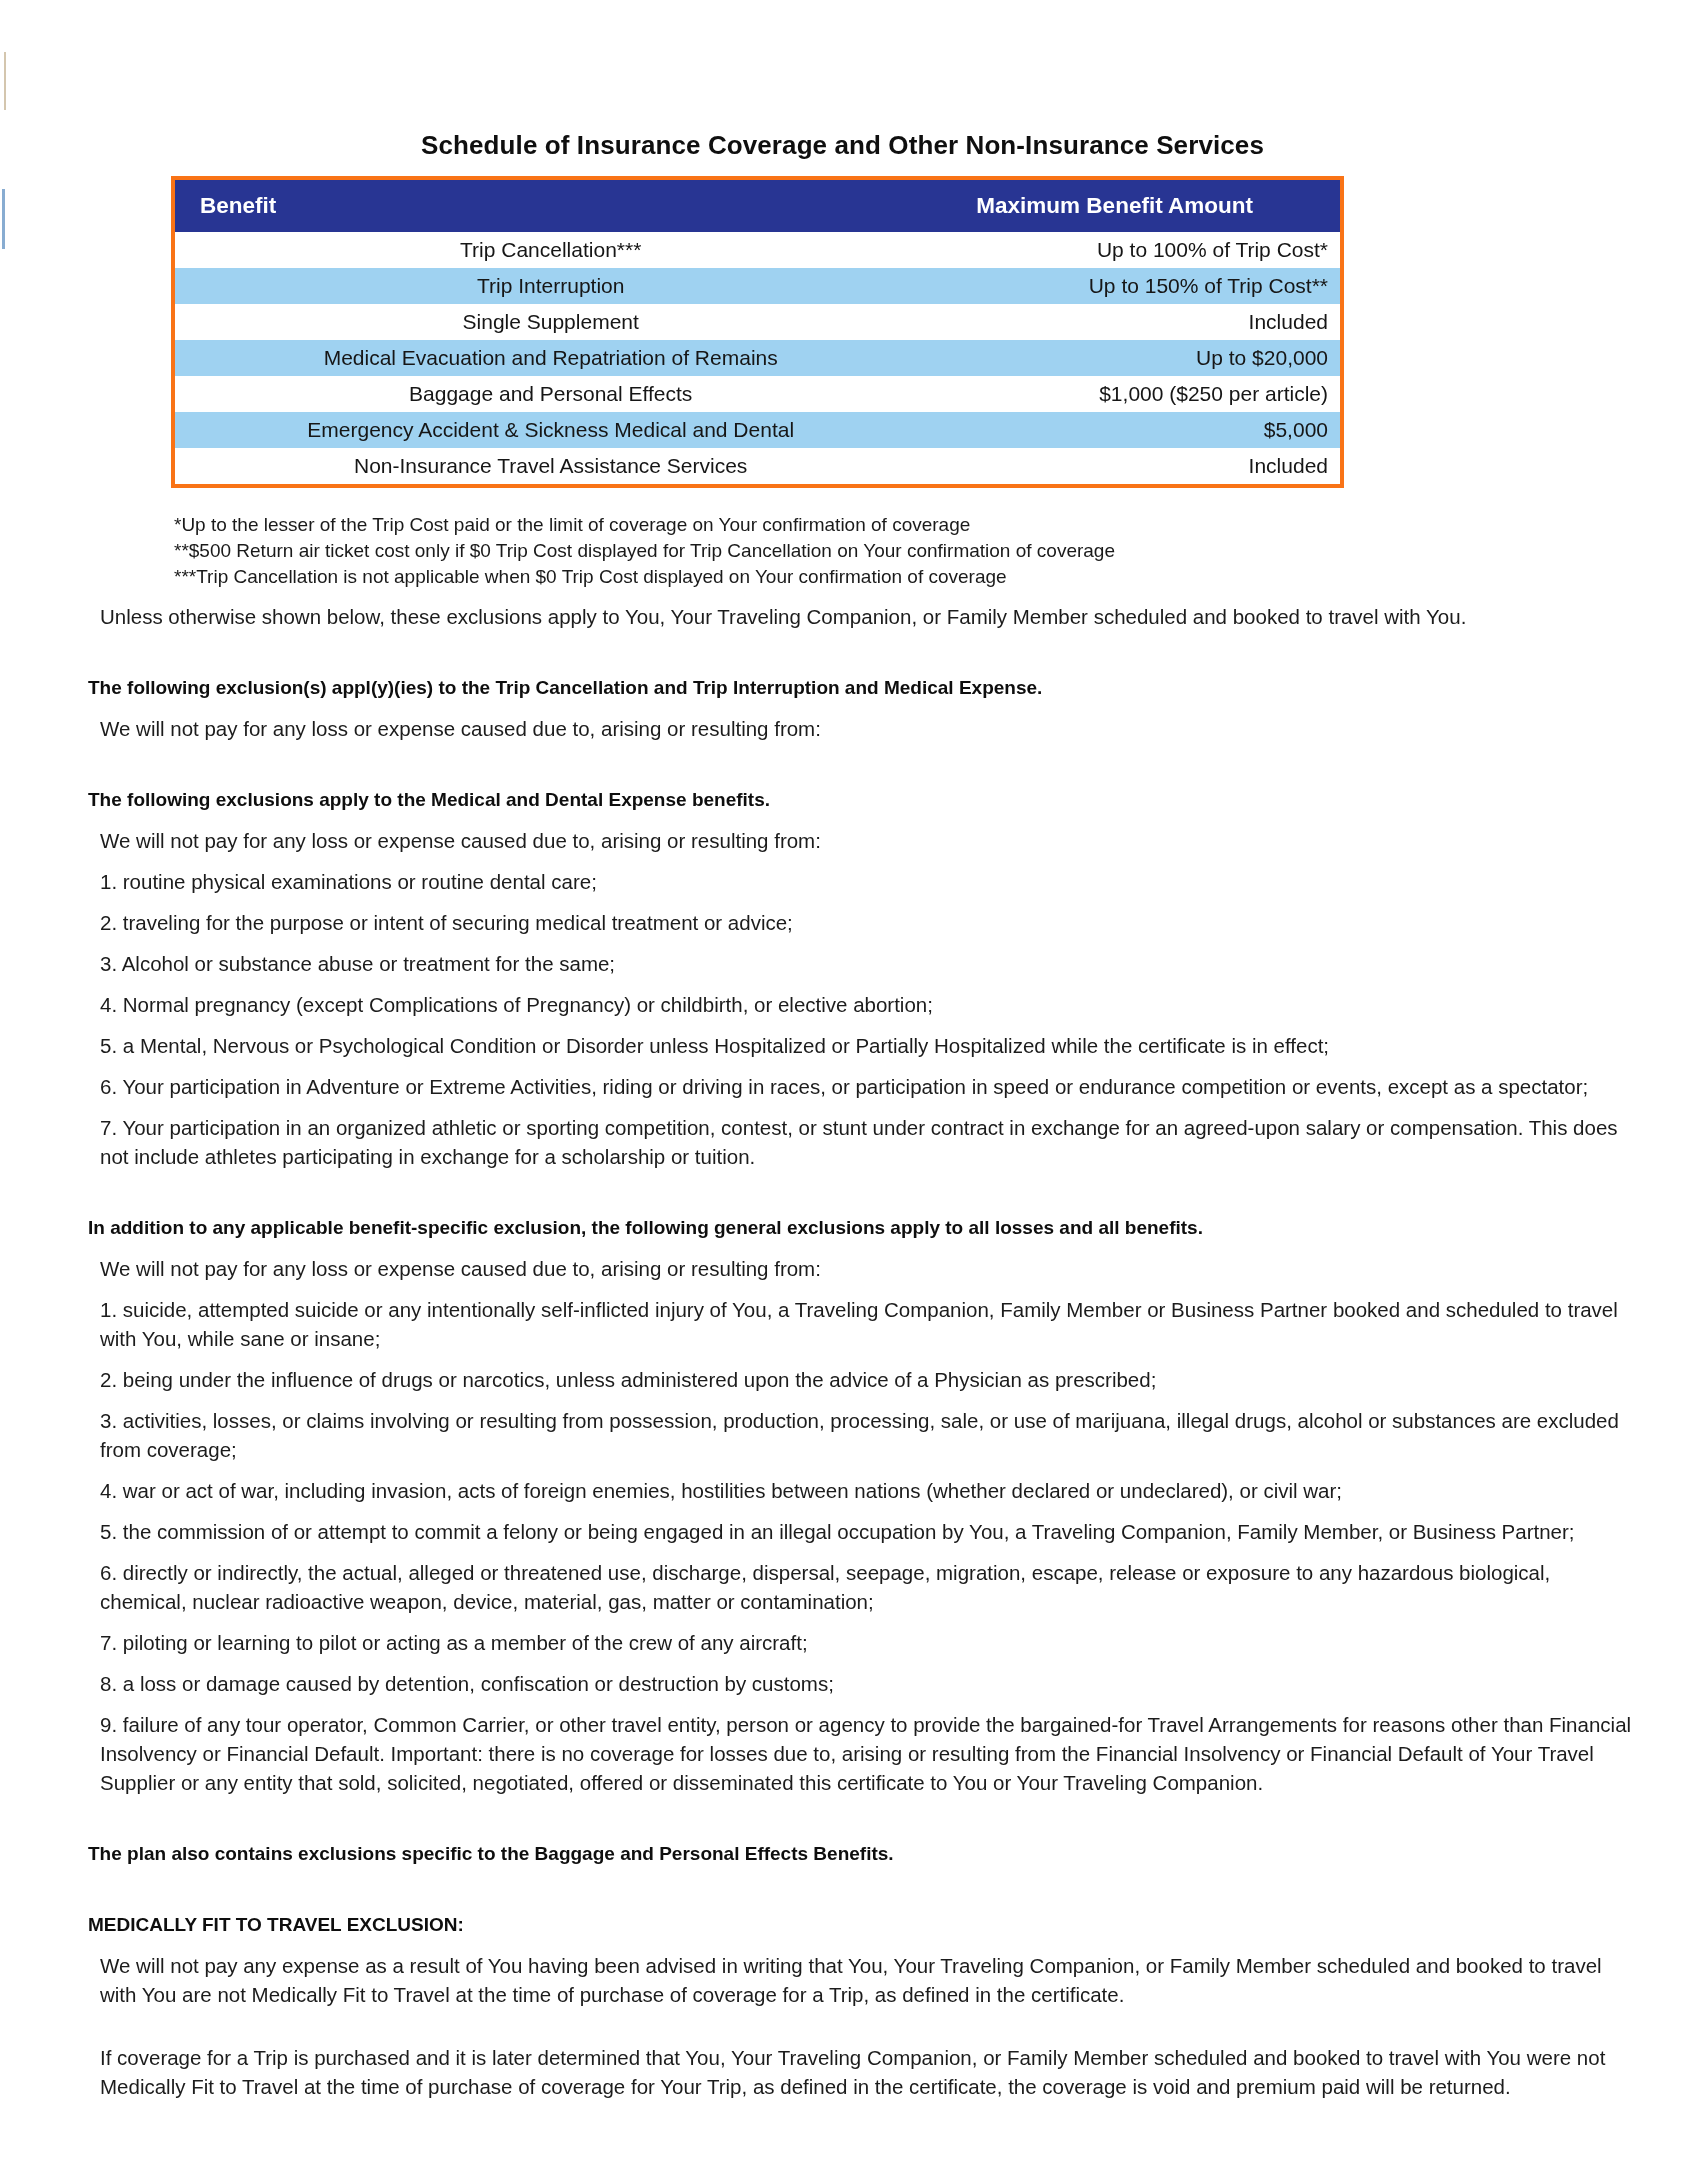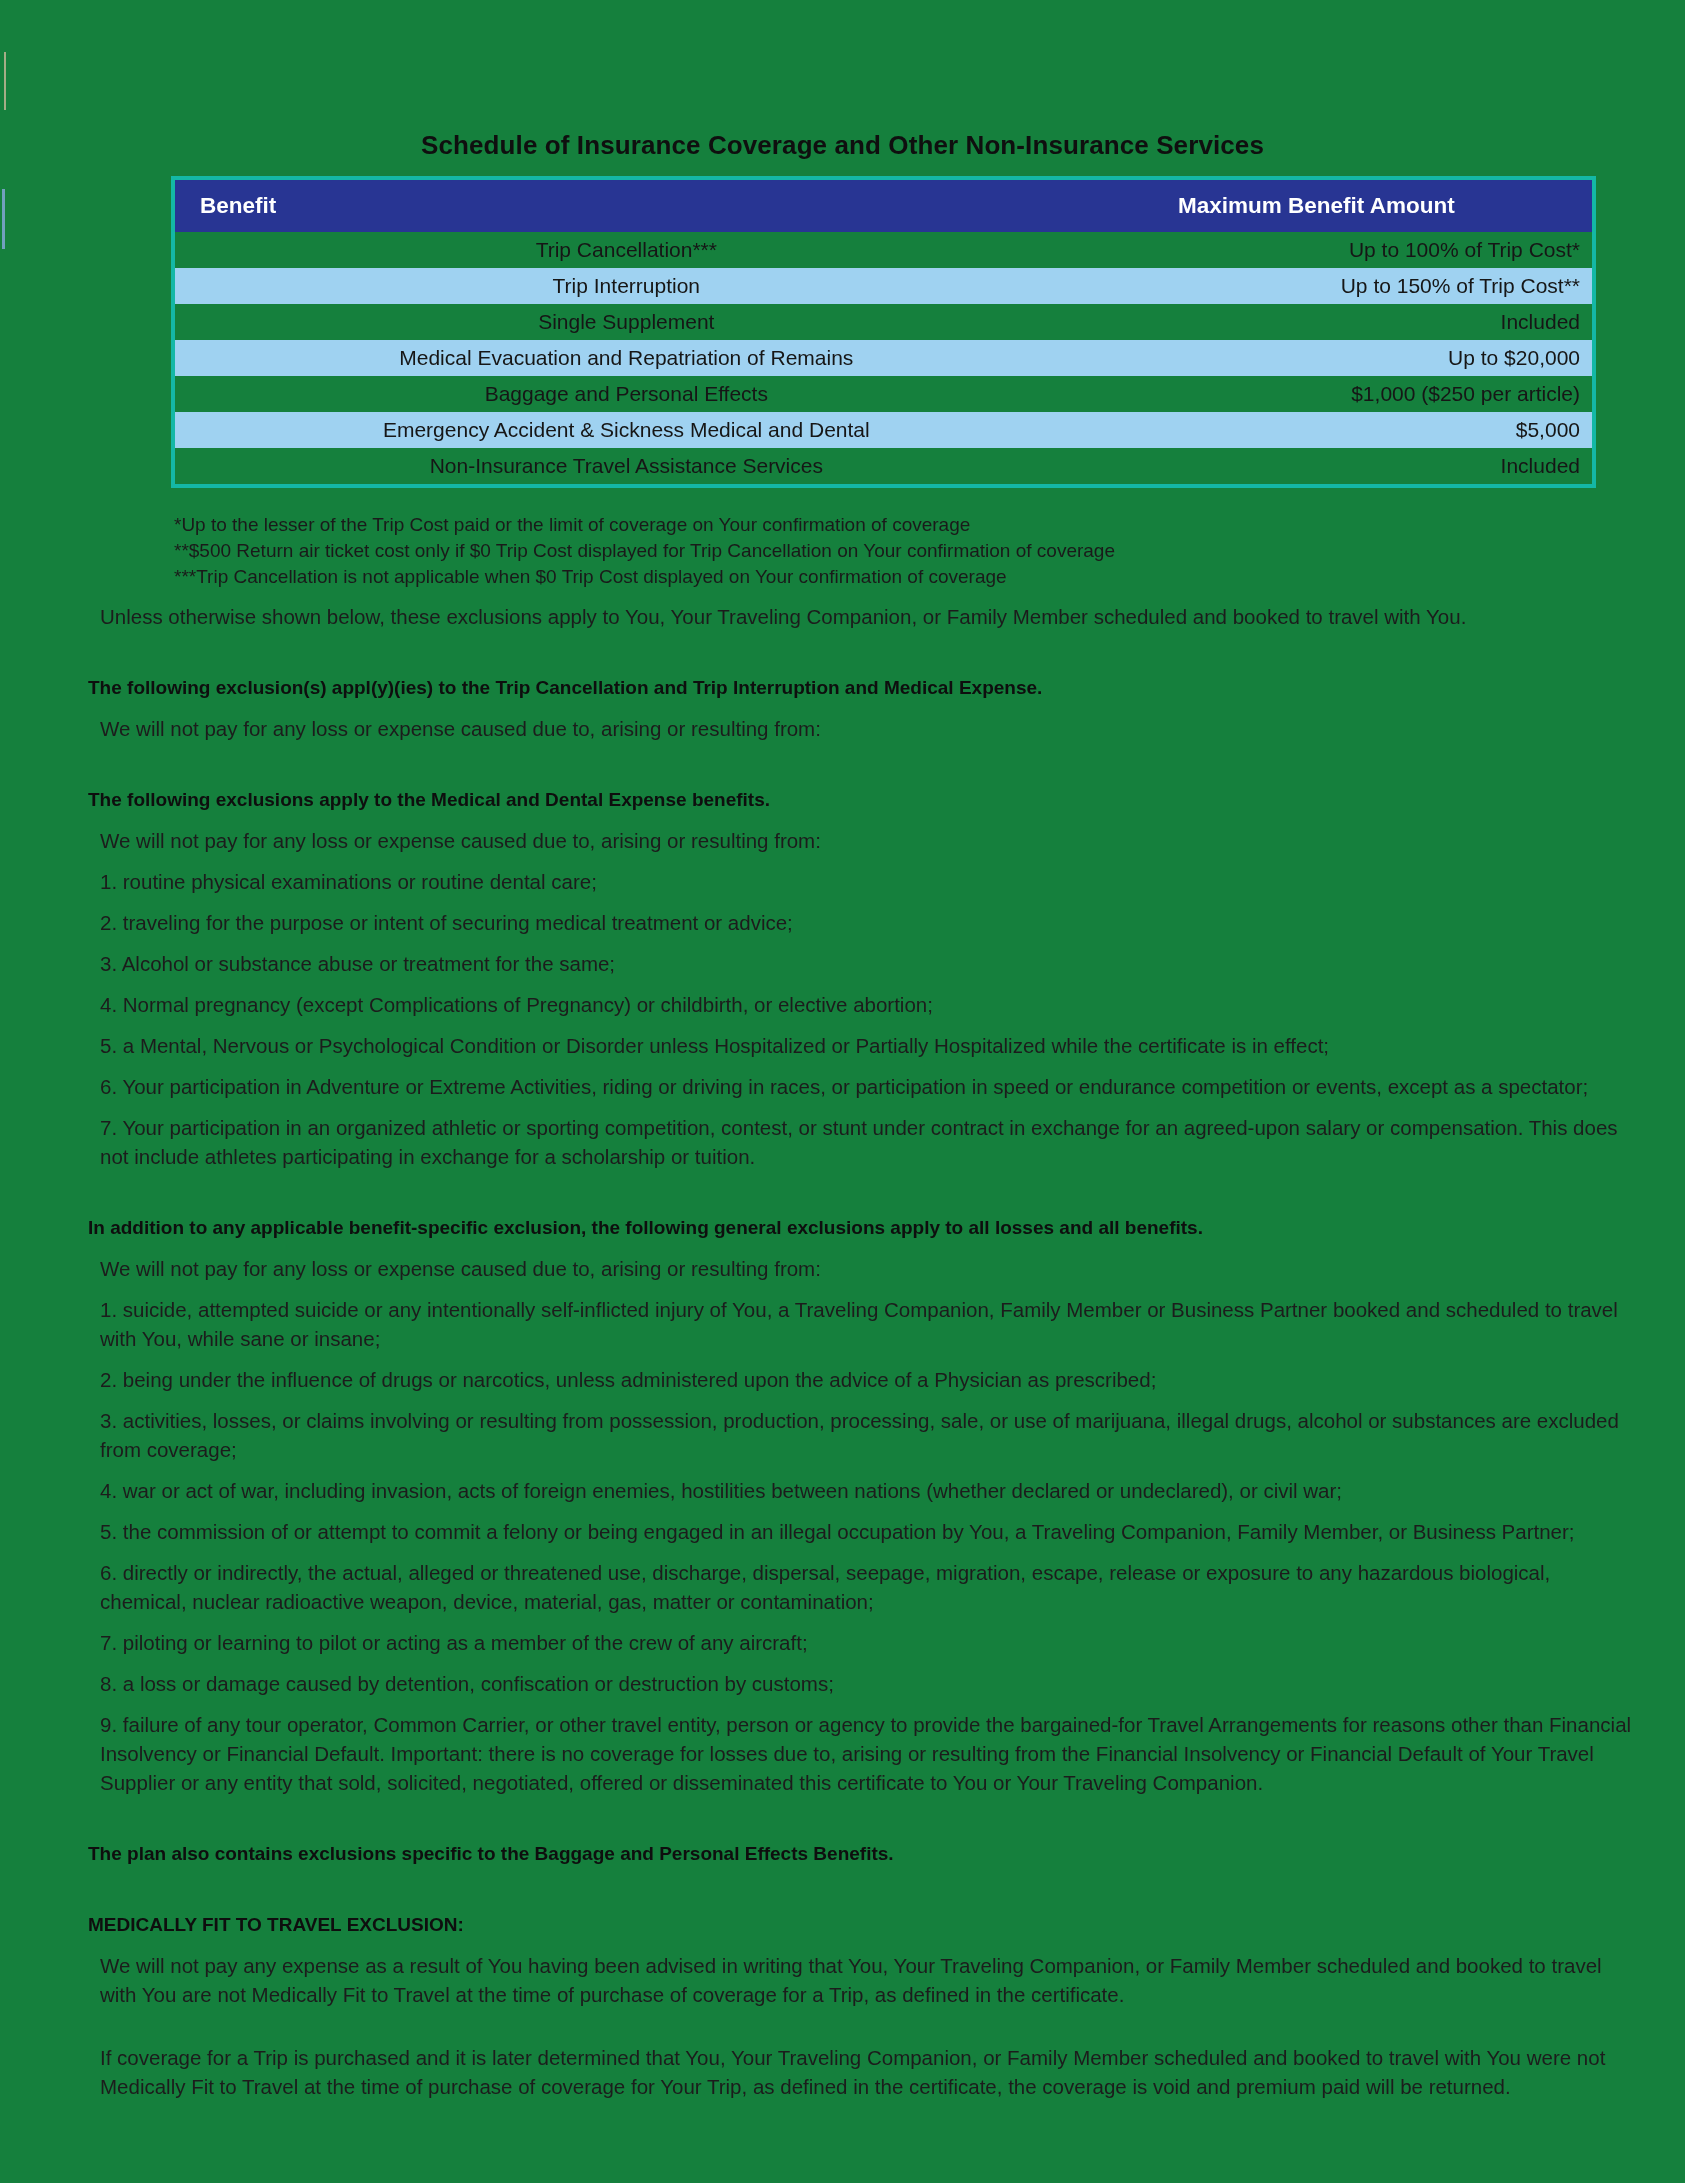--- a/index.html
+++ b/index.html
@@ -1,44 +1,44 @@
 <!DOCTYPE html>
 <html style="--header-bg: #283593; --row-alt-bg: #9fd2f1;font-size:10.6px"><head>
 <meta charset="utf-8">
 <style>
   html,body{margin:0;padding:0;background:#d8d8d8;}
   .page{
     position:relative;
     width:1685px;
     height:2183px;
     margin:0 auto;
-    background:#15803d;
+    background:#ffffff;
     overflow:hidden;
     font-family:"Liberation Sans","DejaVu Sans",sans-serif;
     color:#1c1c1c;
     box-sizing:border-box;
   }
   
   .artifact-1{position:absolute;left:4px;top:52px;width:2px;height:58px;background:#c9b89a;opacity:.8;}
   .artifact-2{position:absolute;left:2px;top:189px;width:2.6px;height:60px;background:#7ba3cc;opacity:.9;}
 
   .doc-title{
     margin:130px 0 0 0;
     text-align:center;
     font-size:26px;
     font-weight:700;
     color:#0f0f0f;
     letter-spacing:0.1px;
   }
 
   .benefit-table{
     margin:14.6px 0 0 171px;
-    width:1425px;
+    width:1173px;
     border-collapse:collapse;
-    border:4px solid #14b8a6;
+    border:4px solid #f97316;
     table-layout:fixed;
   }
   .benefit-table thead th{
     background:var(--header-bg,#283593);
     color:#ffffff;
     font-size:22.5px;
     font-weight:700;
     height:52px;
     padding:0;
   }

